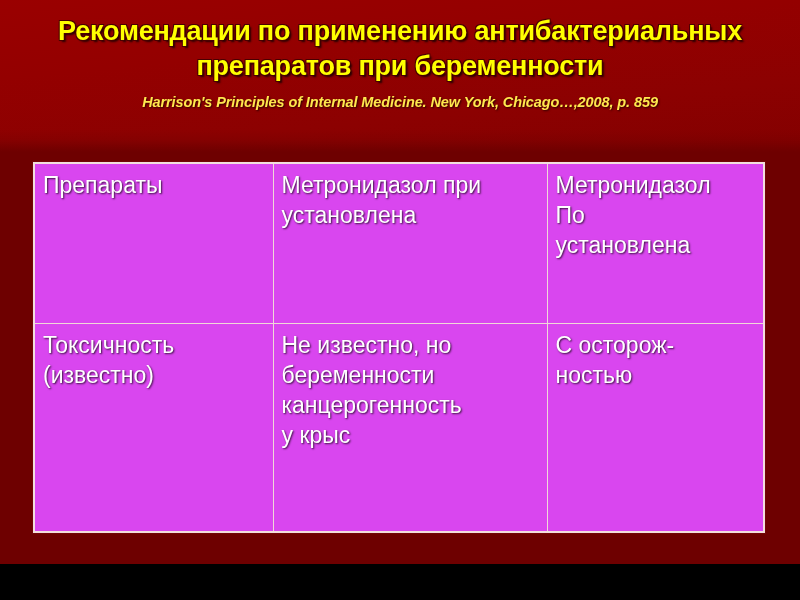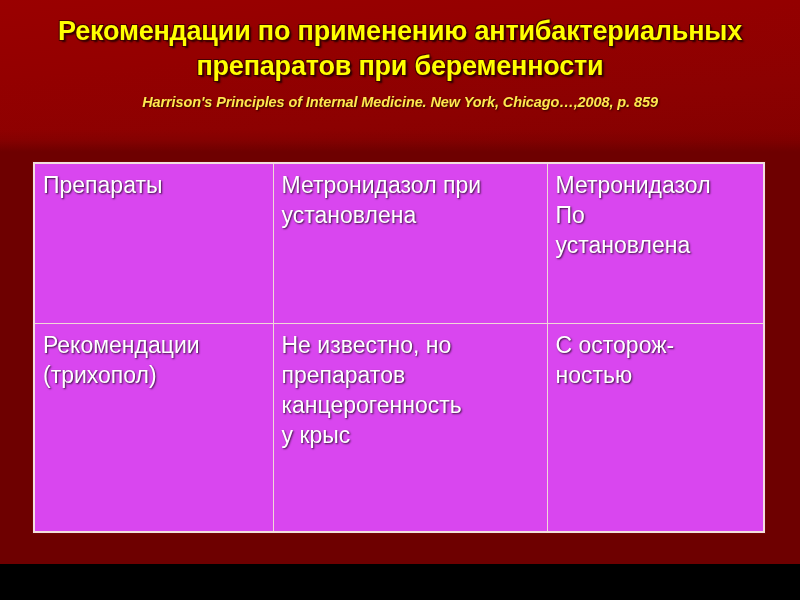--- a/index.html
+++ b/index.html
@@ -130,26 +130,26 @@
           <span class="cell-line">установлена</span>
         </td>
         <td>
           <span class="cell-line">Метронидазол</span>
           <span class="cell-line">По</span>
           <span class="cell-line">установлена</span>
         </td>
       </tr>
       <tr>
         <td>
-          <span class="cell-line">Рекомендации</span>
-          <span class="cell-line">(трихопол)</span>
+          <span class="cell-line">Токсичность</span>
+          <span class="cell-line">(известно)</span>
         </td>
         <td>
           <span class="cell-line">Не известно, но</span>
-          <span class="cell-line">препаратов</span>
+          <span class="cell-line">беременности</span>
           <span class="cell-line">канцерогенность</span>
           <span class="cell-line">у крыс</span>
         </td>
         <td>
           <span class="cell-line">С осторож-</span>
           <span class="cell-line">ностью</span>
         </td>
       </tr>
     </tbody>
   </table>

